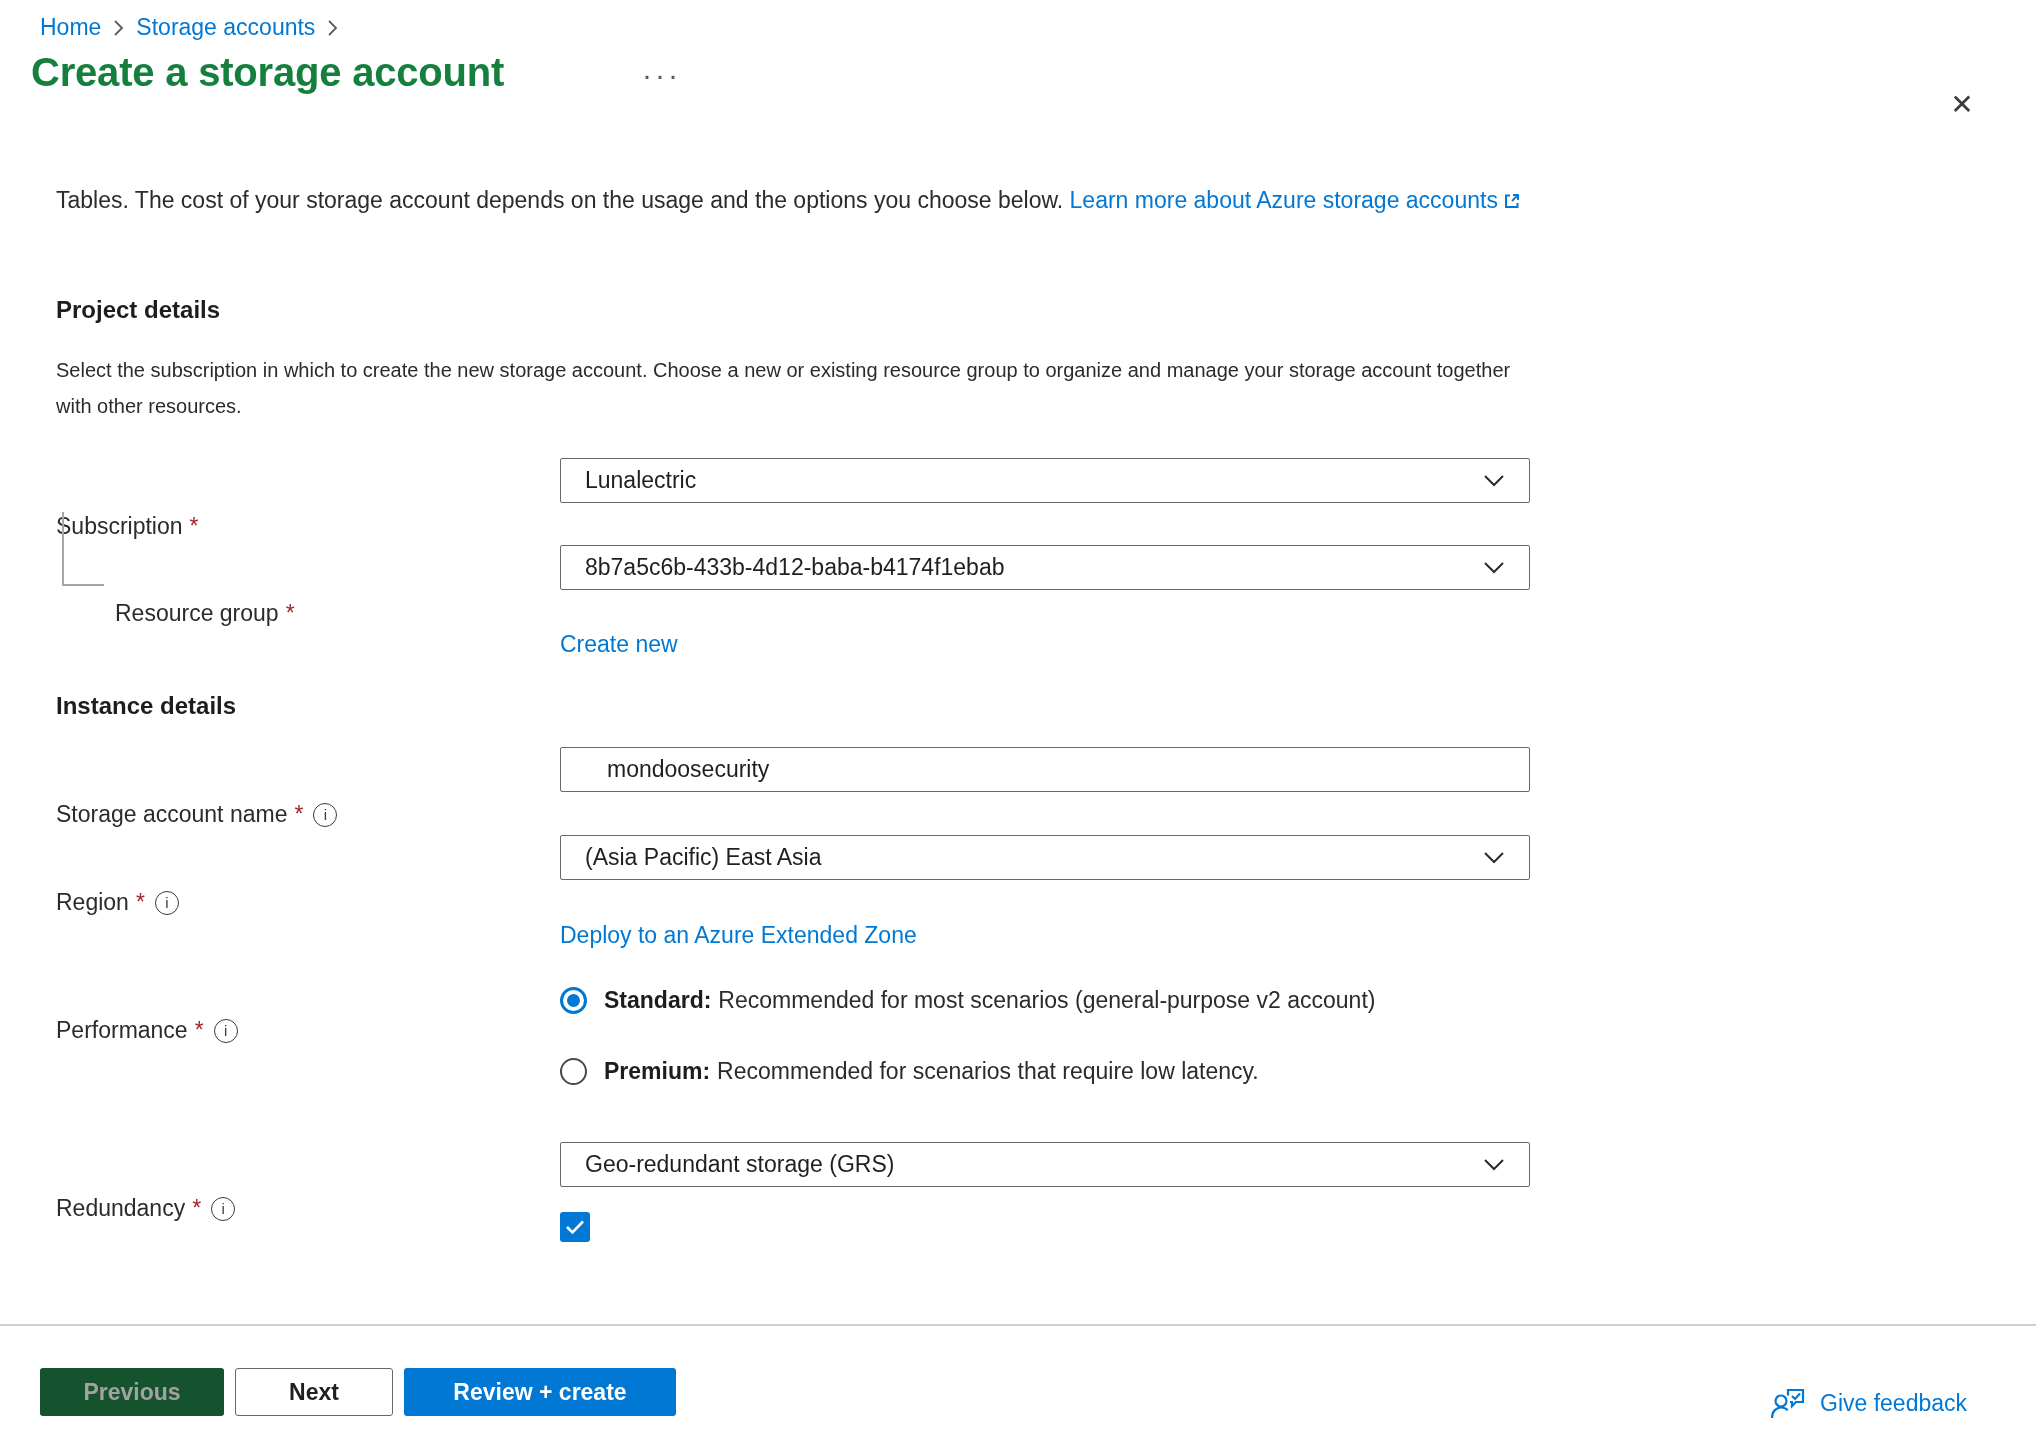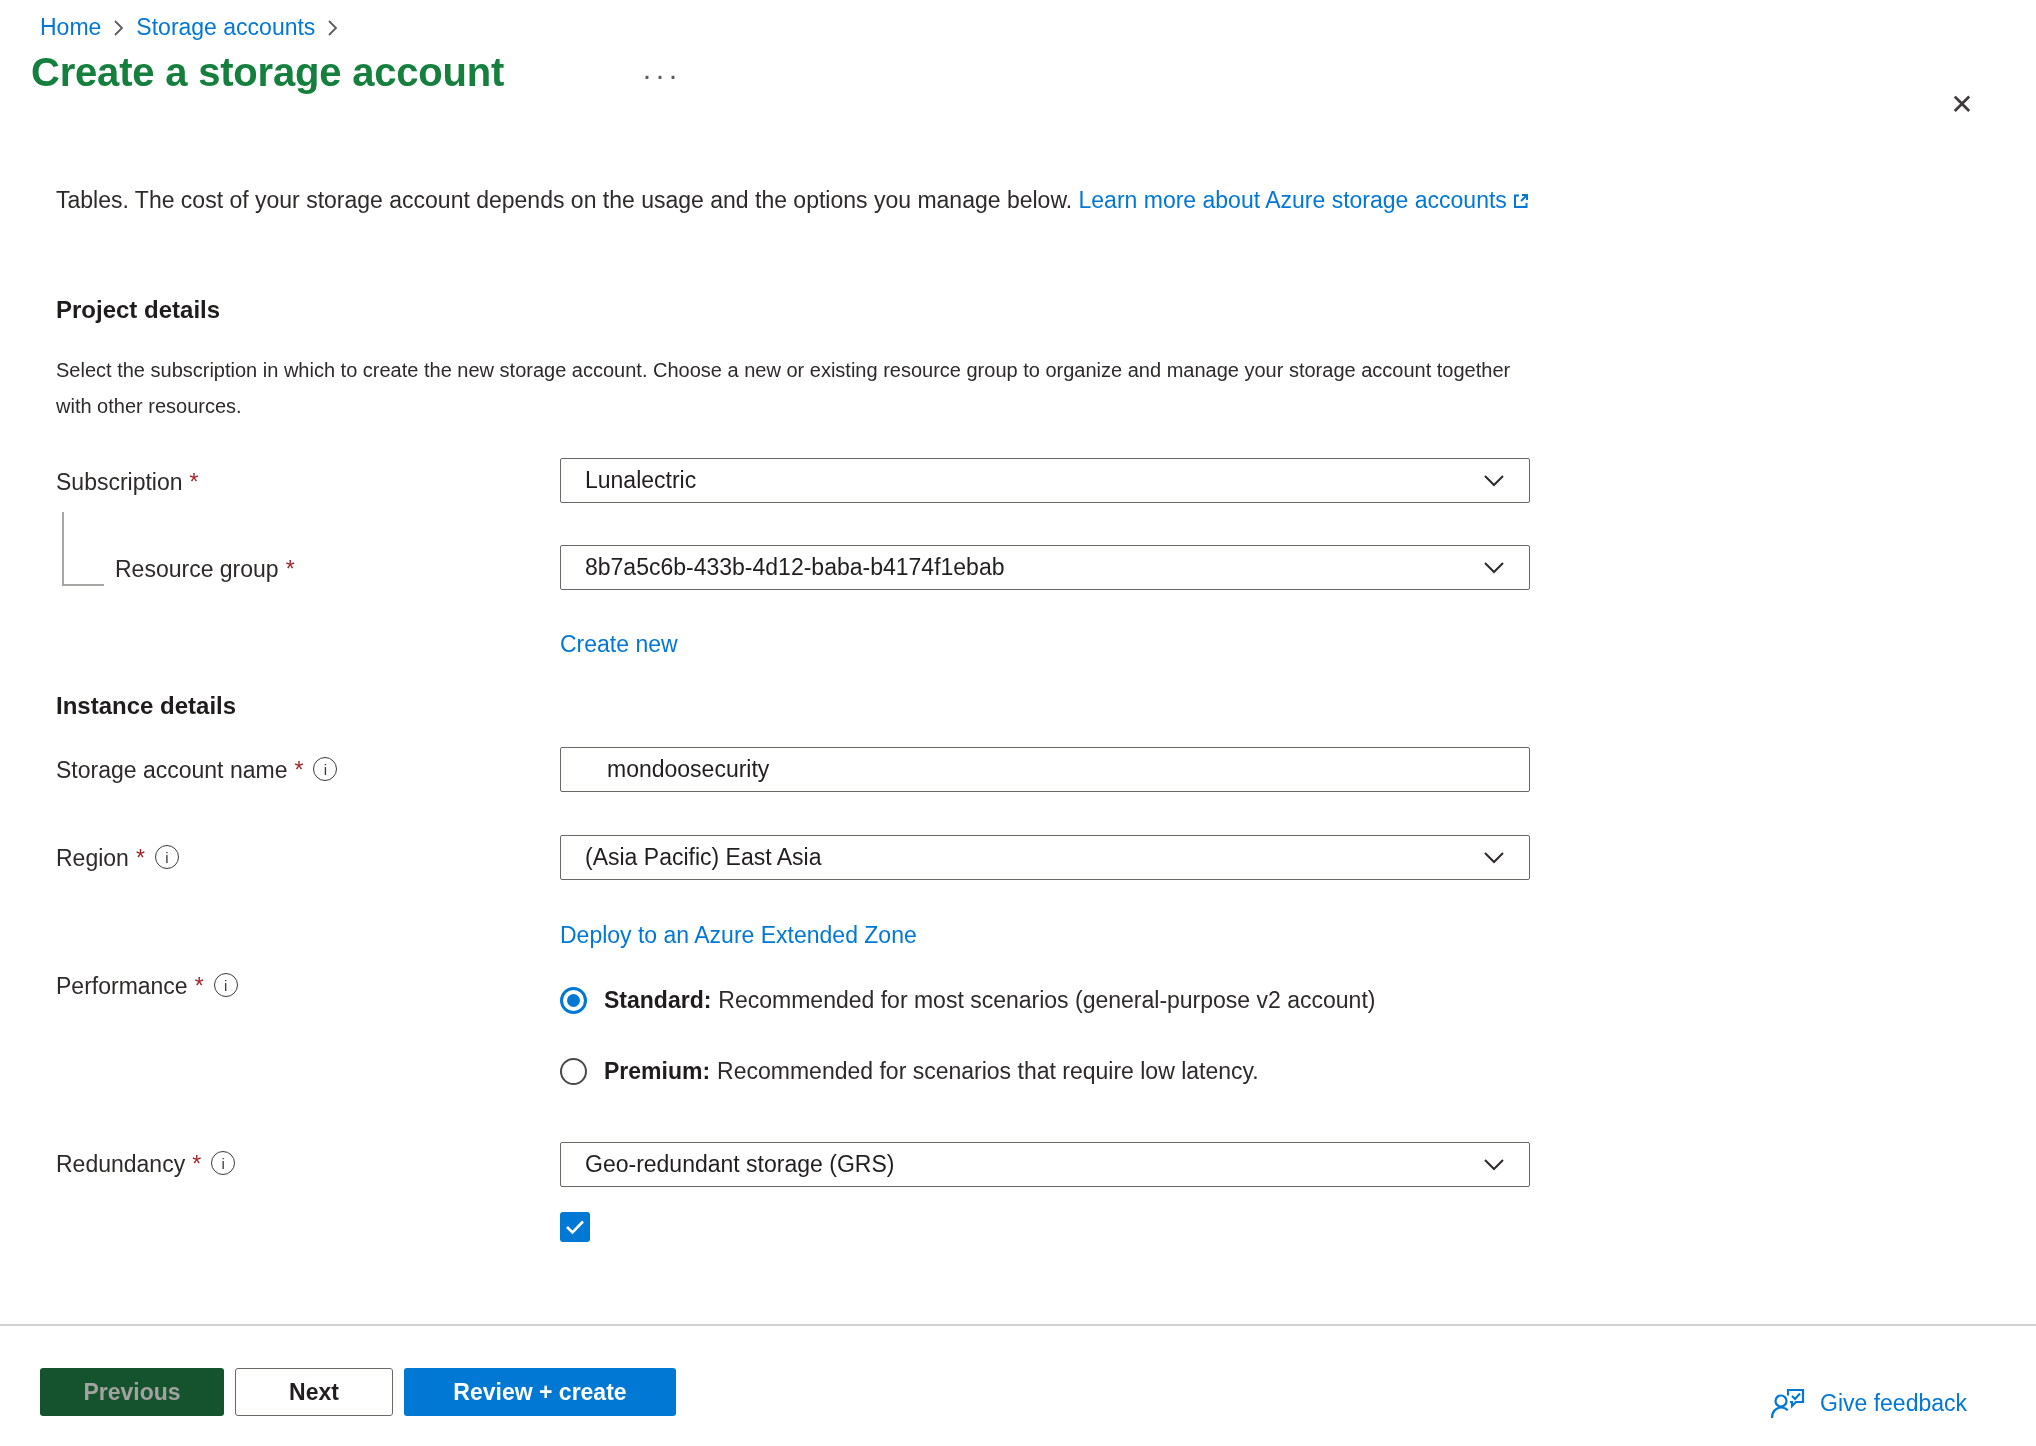--- a/index.html
+++ b/index.html
@@ -22,21 +22,21 @@
                justify-content:center; font-size:28px; color:#3d3c3b; cursor:pointer; }
 
   
   .intro { left:56px; top:182px; width:1490px; font-size:23px; line-height:36px; }
   .section-heading { left:56px; font-size:24px; font-weight:700; color:#1e1d1c; }
   .section-desc { left:56px; top:352px; width:1490px; font-size:20px; line-height:36px; }
 
   .ext-icon { vertical-align:-3px; margin-left:4px; }
 
   
-  .form-label { display:flex; font-size:23px; color:#2c2b29; }
+  .form-label { display:flex; align-items:center; font-size:23px; color:#2c2b29;margin-top:44px; }
   .req { color:#a4262c; margin-left:7px; }
   .info-icon { width:24px; height:24px; border:1.5px solid #3b3a39; border-radius:50%; box-sizing:border-box;
                display:inline-flex; align-items:center; justify-content:center;
                font-size:15px; color:#3b3a39; margin-left:10px; cursor:default; }
 
   
   .field { position:absolute; left:560px; width:970px; height:45px; box-sizing:border-box;
            border:1px solid #696865; border-radius:2px; background:#fff;
            display:flex; align-items:center; padding:0 24px; font-size:23px; color:#201f1e; cursor:pointer; }
   .field .chev { margin-left:auto; flex:none; }
@@ -87,21 +87,21 @@
         <polyline points="2,2 9,9 2,16" fill="none" stroke="#5d5c5a" stroke-width="1.8"></polyline>
       </svg>
   </span>
 </div>
 
 <h1 class="abs page-title" style="margin:0;">Create a storage account</h1>
 <span class="abs title-ellipsis">···</span>
 <span class="abs close-btn">✕</span>
 
 <div class="abs intro">
-  <span>Tables. The cost of your storage account depends on the usage and the options you manage below.</span>
+  <span>Tables. The cost of your storage account depends on the usage and the options you choose below.</span>
   <a class="link"><span>Learn more about Azure storage accounts</span><svg class="ext-icon" width="20" height="20" viewBox="0 0 20 20">
         <path d="M8 4.5 H4 V16 H15.5 V12" fill="none" stroke="#0078d4" stroke-width="2"></path>
         <path d="M11 4 H16 V9" fill="none" stroke="#0078d4" stroke-width="2"></path>
         <path d="M15.6 4.4 L10 10" fill="none" stroke="#0078d4" stroke-width="2"></path>
       </svg></a>
 </div>
 
 <h2 class="abs section-heading" style="top:296px; margin:0;">Project details</h2>
 <div class="abs section-desc">Select the subscription in which to create the new storage account. Choose a new or existing resource group to organize and manage your storage account together with other resources.</div>
 

